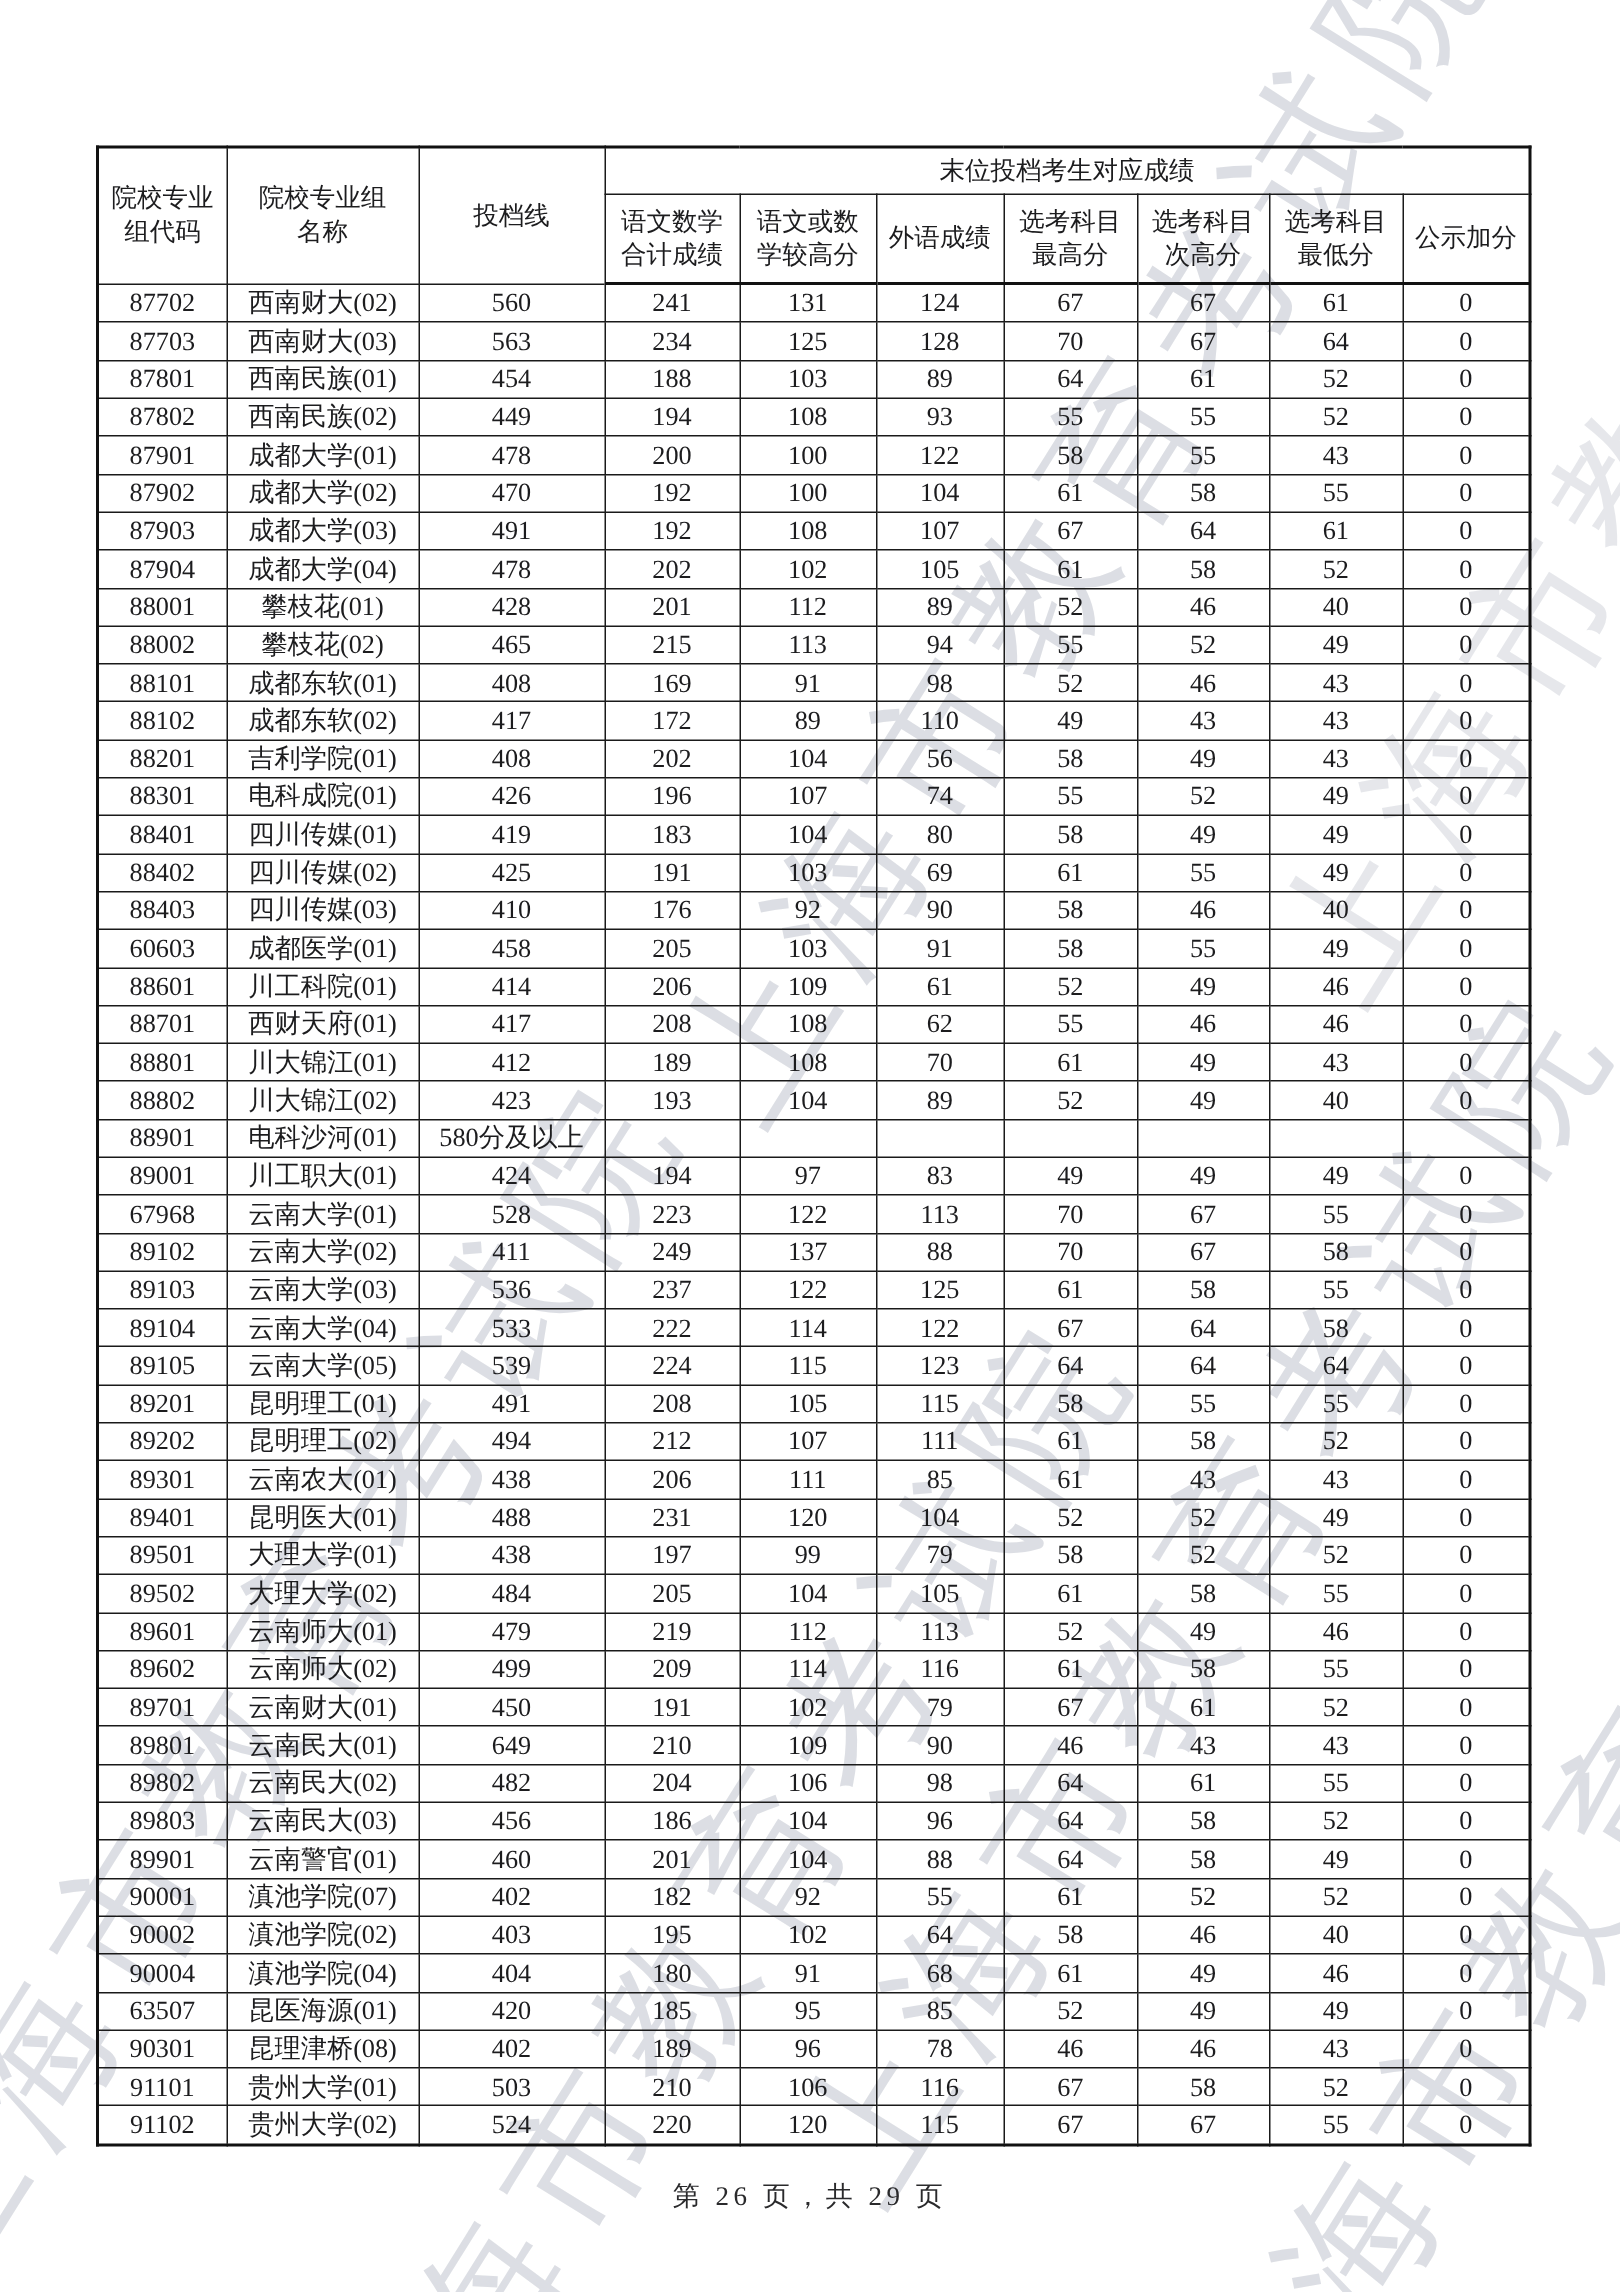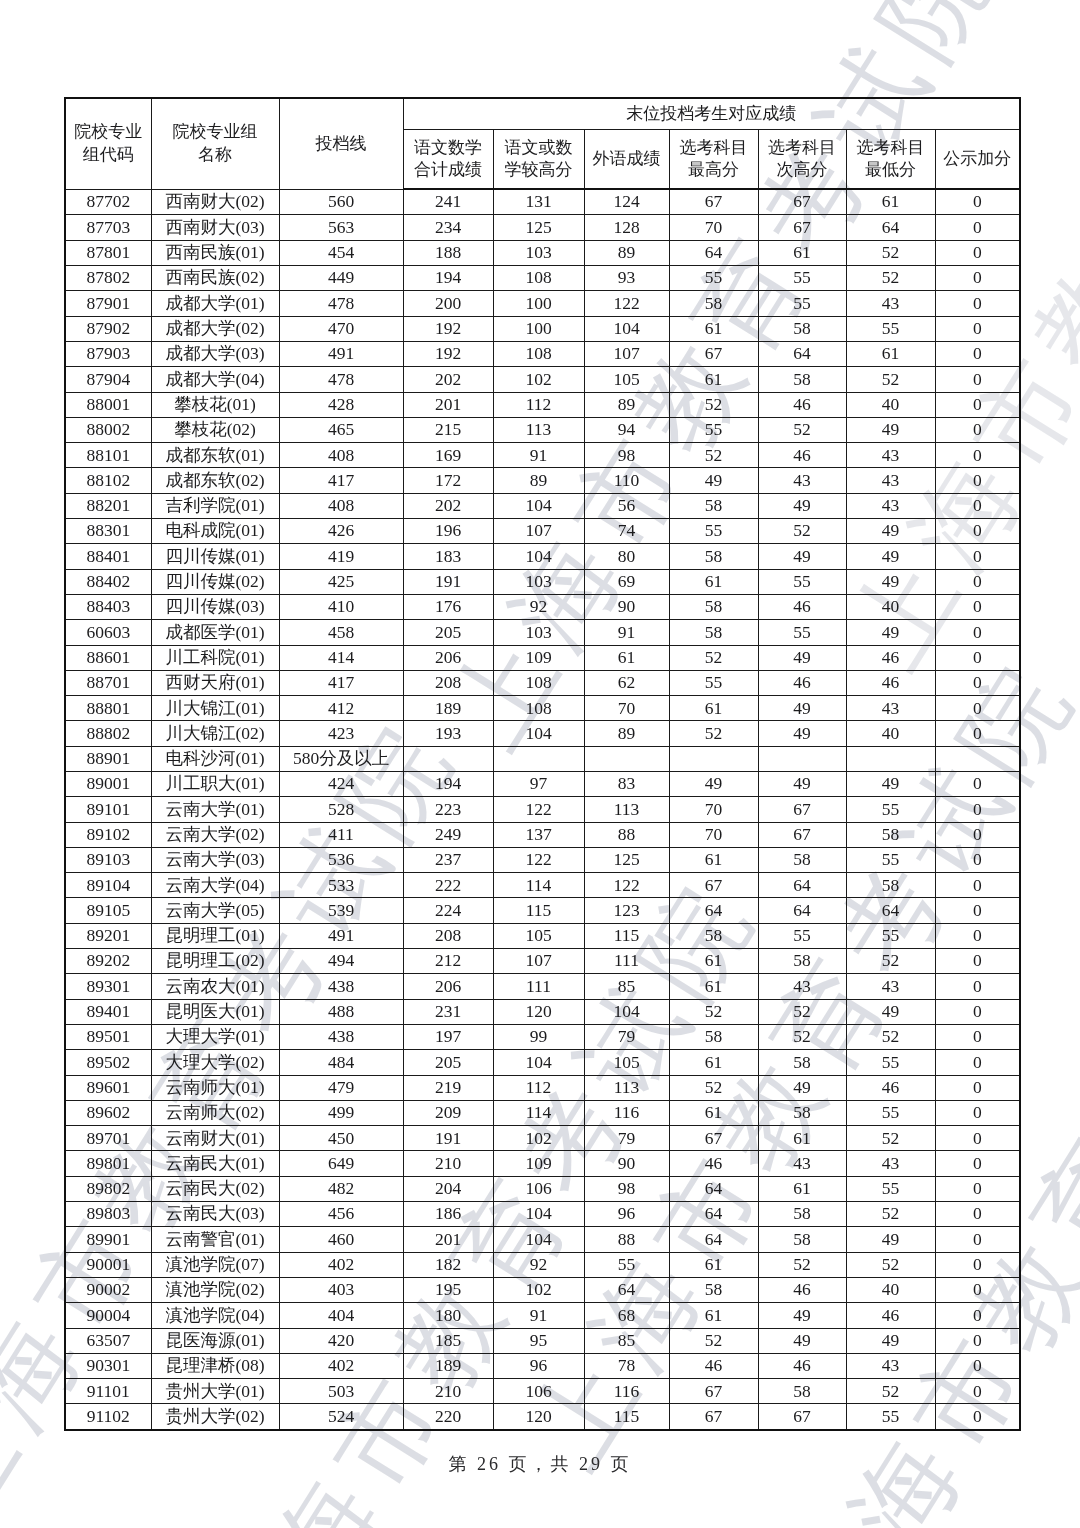--- a/index.html
+++ b/index.html
@@ -384,21 +384,21 @@
         <td>424</td>
         <td>194</td>
         <td>97</td>
         <td>83</td>
         <td>49</td>
         <td>49</td>
         <td>49</td>
         <td>0</td>
       </tr>
       <tr>
-        <td>89101</td>
+        <td>67968</td>
         <td>云南大学(01)</td>
         <td>528</td>
         <td>223</td>
         <td>122</td>
         <td>113</td>
         <td>70</td>
         <td>67</td>
         <td>55</td>
         <td>0</td>
       </tr>

